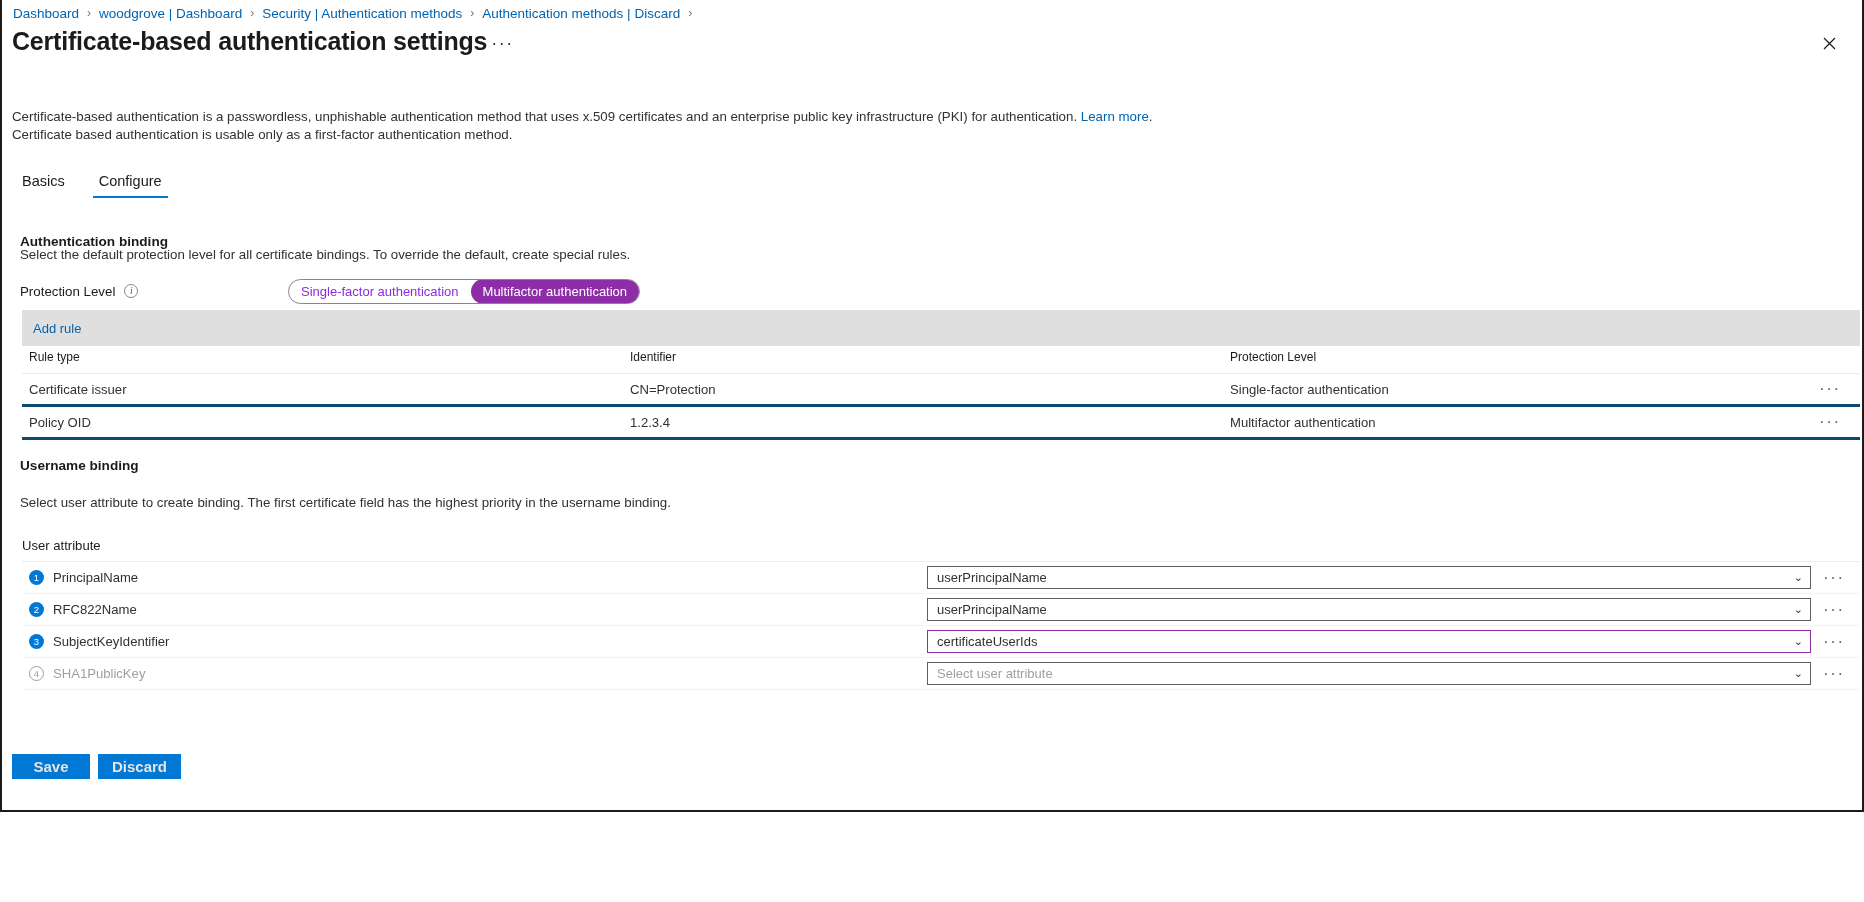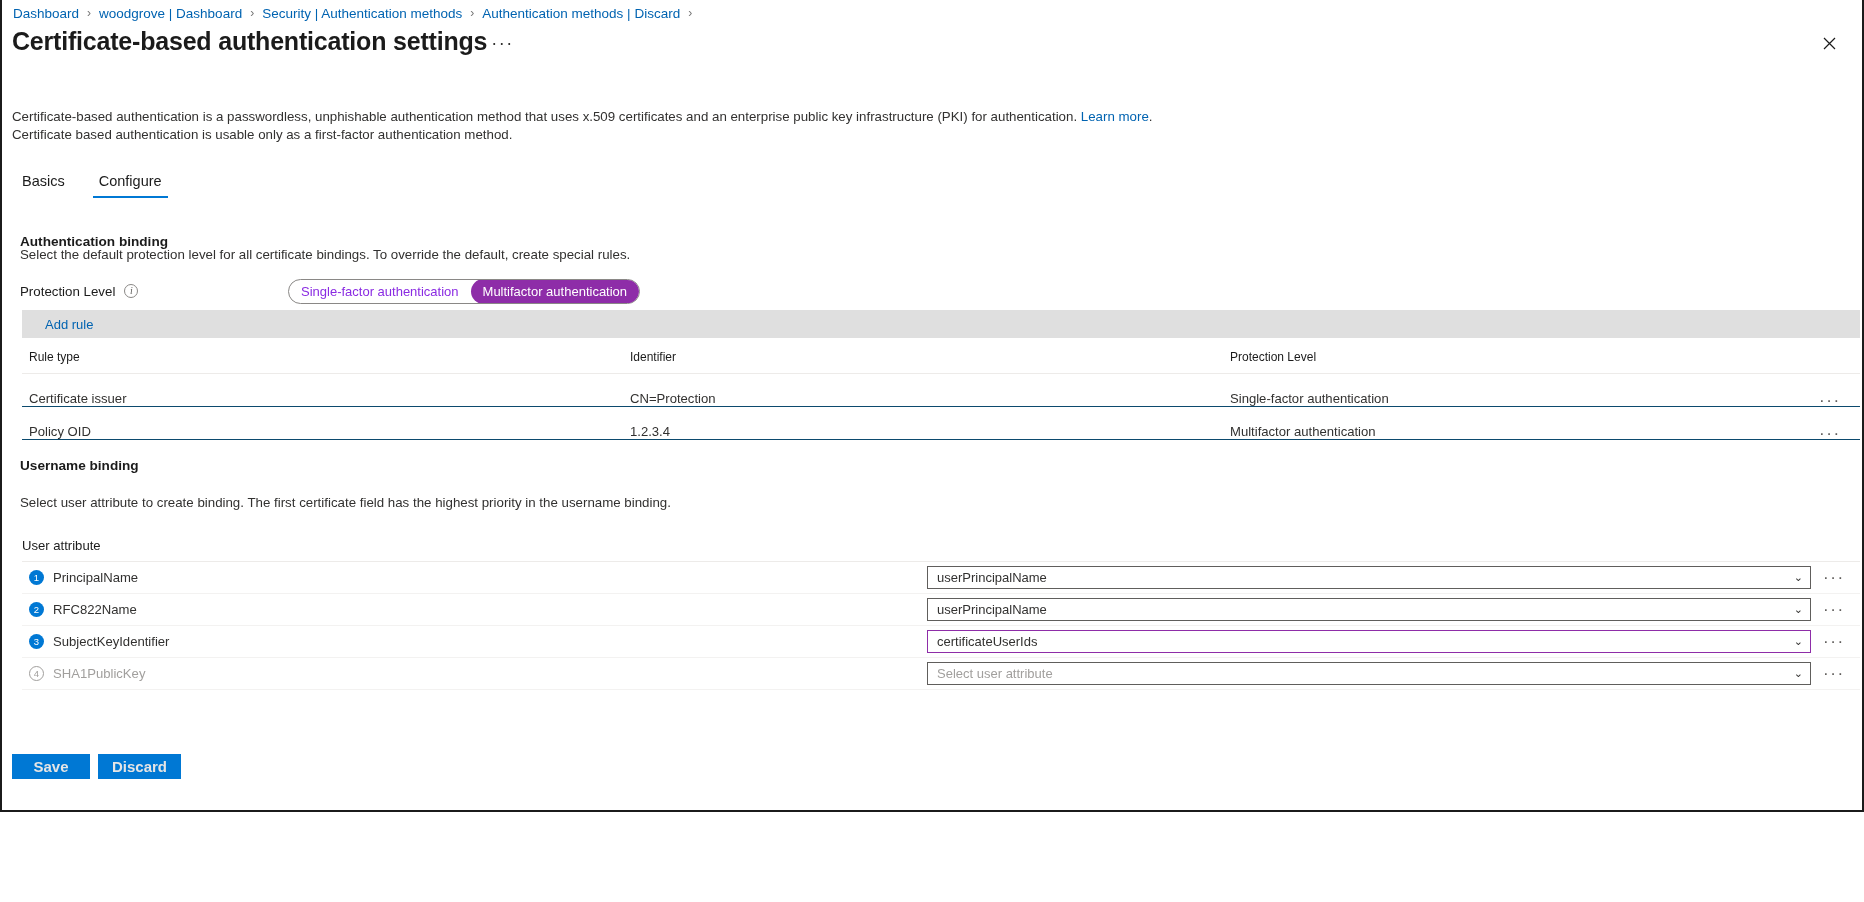--- a/index.html
+++ b/index.html
@@ -179,25 +179,24 @@
   .pill-opt.on {
     background: #8e2da8;
     color: #ffffff;
     font-weight: 400;
   }
   
   .cmdbar {
     position: absolute;
     left: 20px; top: 310px;
     right: 2px;
-    height: 28px;
+    height: 36px;
     background: #dfdfdf;
     display: flex;
     align-items: center;
-    padding-left: 12px;
   }
   .cmdbar-link {
     font-size: 13px;
     color: #0063b1;
     margin-left: 11px;
     cursor: pointer;
   }
   
   .rules-table {
     position: absolute;
@@ -207,23 +206,23 @@
   .rt-head {
     display: flex;
     align-items: center;
     height: 34px;
     border-bottom: 1px solid #edebe9;
     font-size: 12px;
     color: #1b1b1b;
   }
   .rt-row {
     display: flex;
-    align-items: flex-end;
+    align-items: center;
     height: 33px;
-    border-bottom: 1px solid #0c4a6e;
+    border-bottom: 3px solid #0c4a6e;
     font-size: 13.1px;
     color: #323130;
   }
   .c-ruletype { width: 608px; padding-left: 7px; }
   .c-identifier { width: 600px; }
   .c-protection { flex: 1; }
   .c-actions { width: 60px; display: flex; justify-content: center; }
   .dots {
     color: #605e5c;
     font-size: 17px;

